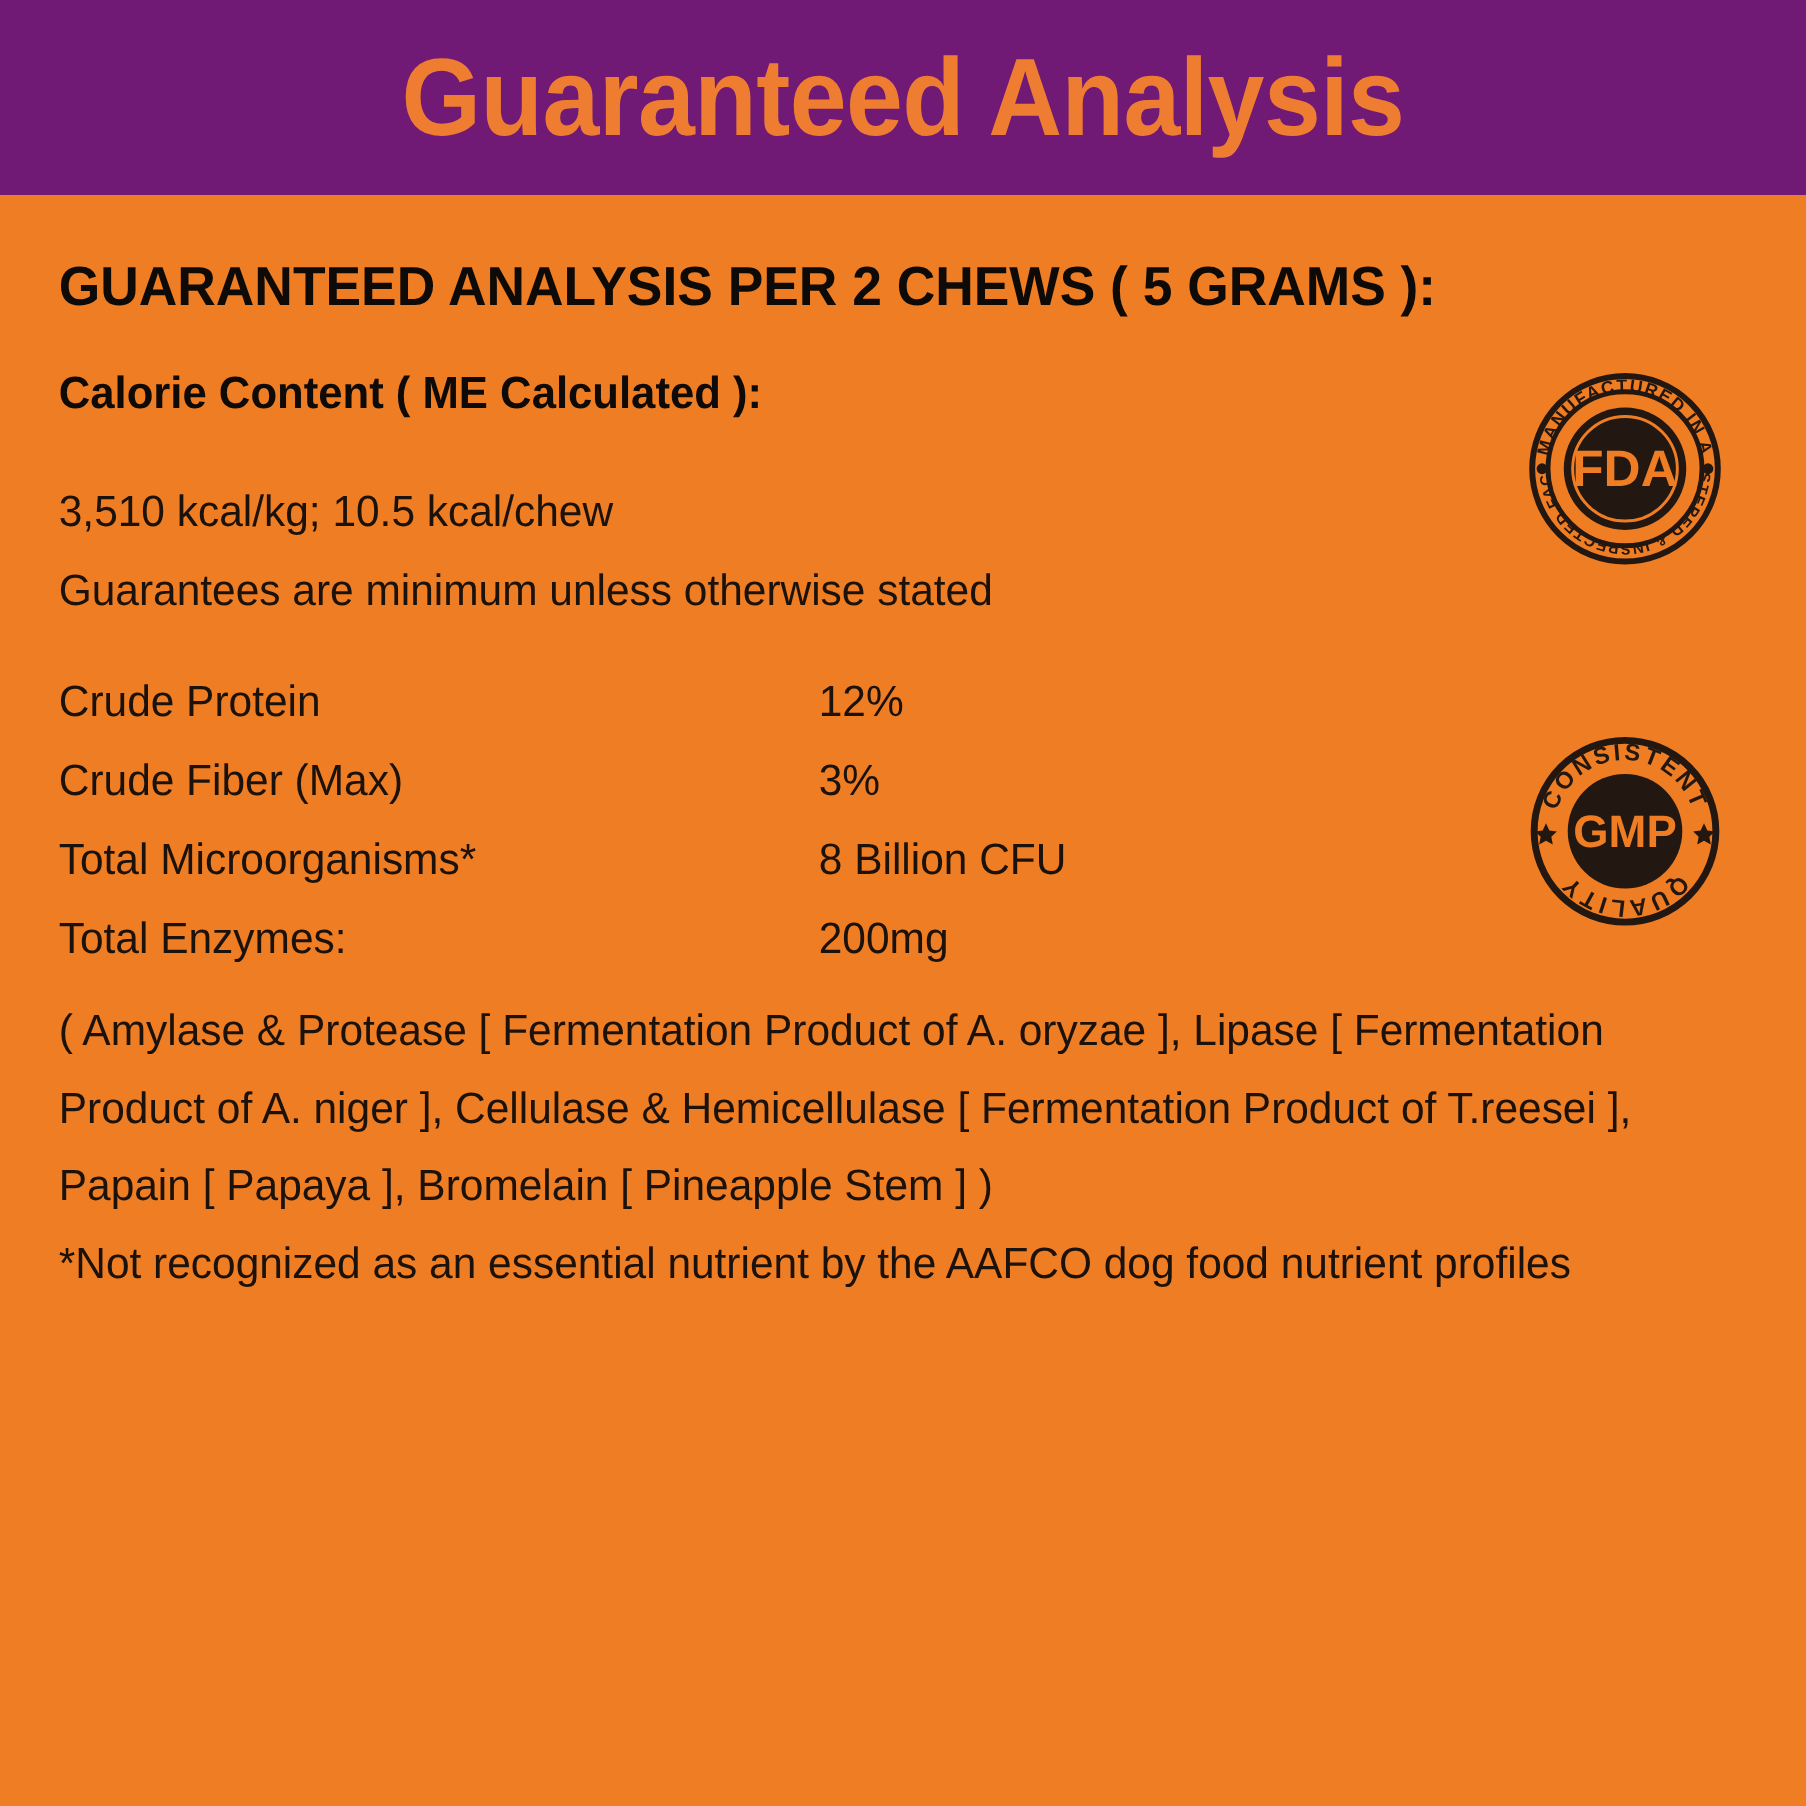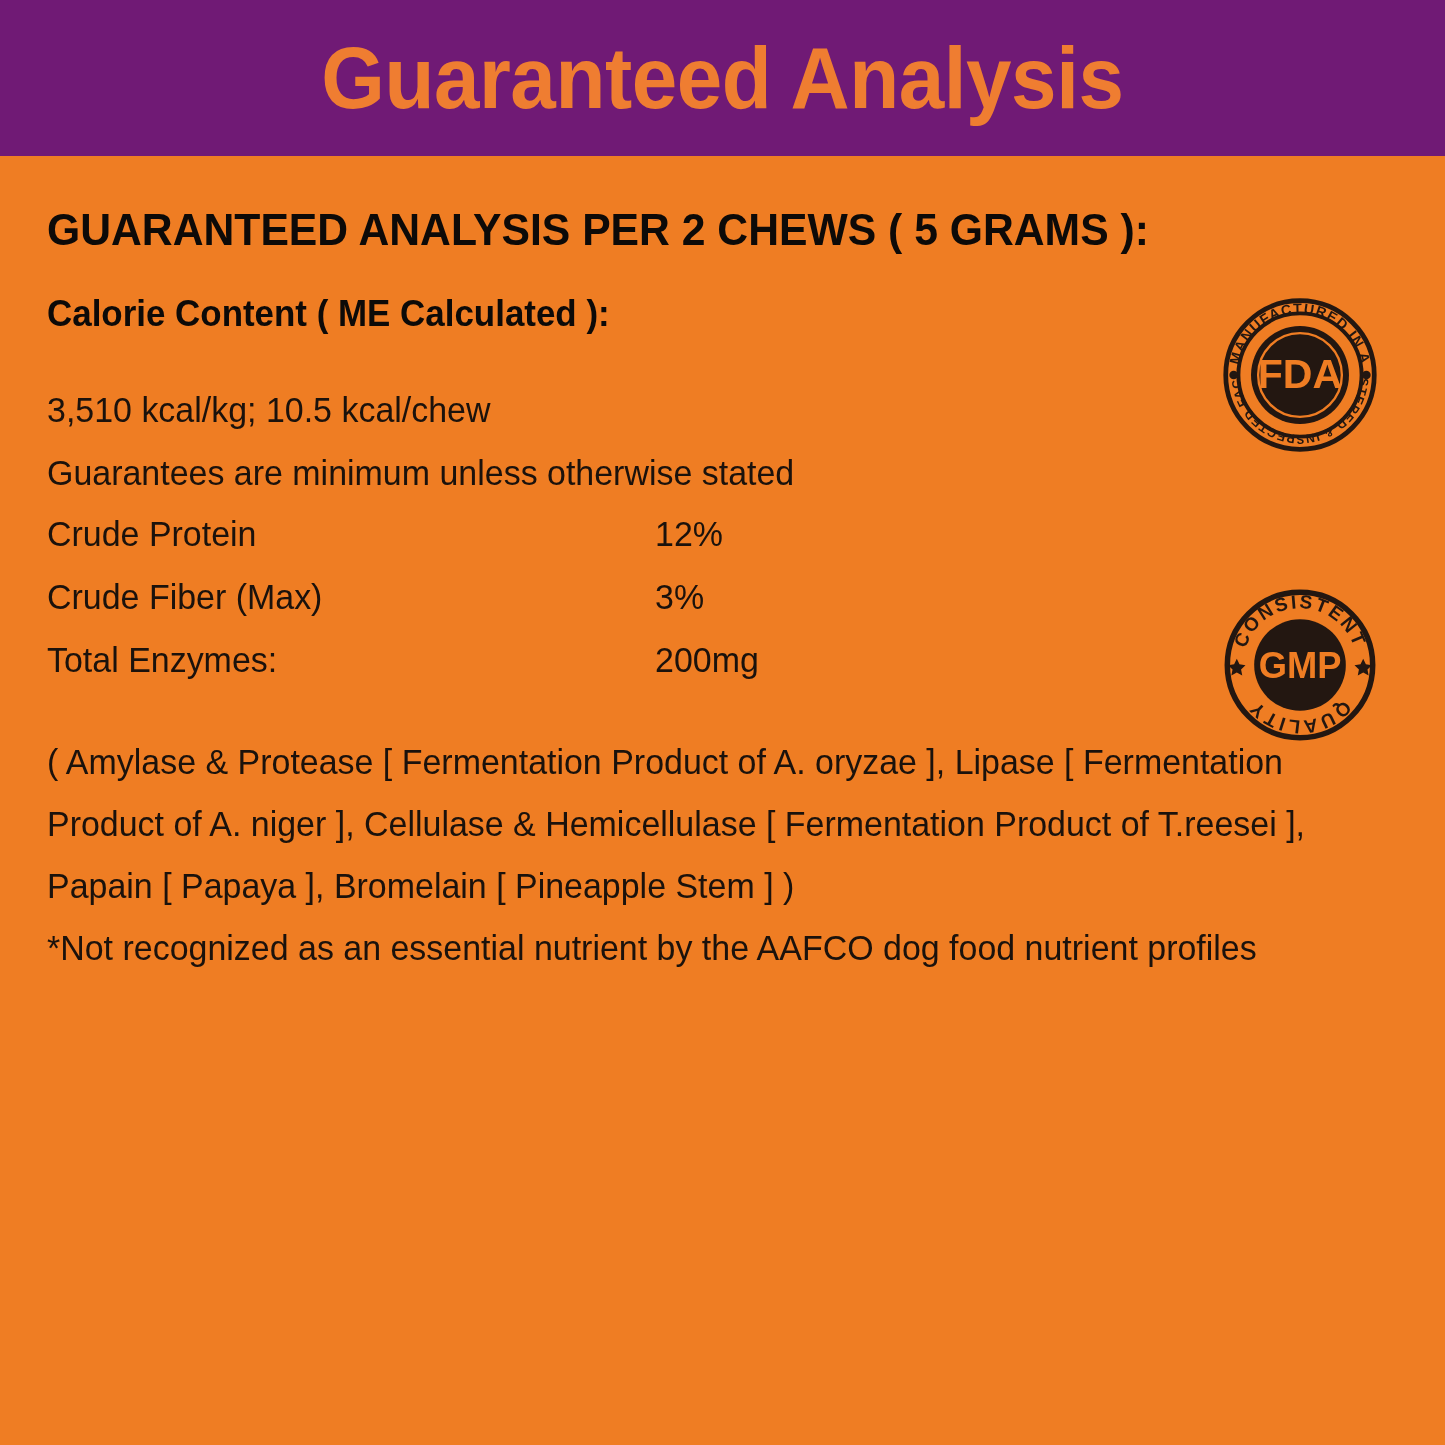--- a/index.html
+++ b/index.html
@@ -98,21 +98,21 @@
     transform-origin: left center;
   }
   .kcal-line { margin-top: 60px; }
   .note-line { margin-top: 28px; }
 
   .nutrient-table {
     margin-top: 26px;
   }
   .nutrient-row {
     display: flex;
-    align-items: flex-start;
+    align-items: flex-end;
     height: 63px;
   }
   .nutrient-name,
   .nutrient-value {
     color: #1b120c;
     font-family: "Liberation Sans Narrow", "Liberation Sans", sans-serif;
     font-weight: normal;
     font-size: 35px;
     line-height: 1;
     white-space: nowrap;
@@ -175,20 +175,24 @@
         </div>
 
 
         <div class="nutrient-row">
           <div class="nutrient-name">Crude Fiber (Max)</div>
           <div class="nutrient-value">3%</div>
         </div>
 
 
 
+        <div class="nutrient-row">
+          <div class="nutrient-name">Total Microorganisms*</div>
+          <div class="nutrient-value">8 Billion CFU</div>
+        </div>
 
       </div>
 
 
       <div class="nutrient-row enzyme-row">
         <div class="nutrient-name">Total Enzymes:</div>
         <div class="nutrient-value">200mg</div>
       </div>
 
       <div class="paragraph-block">

